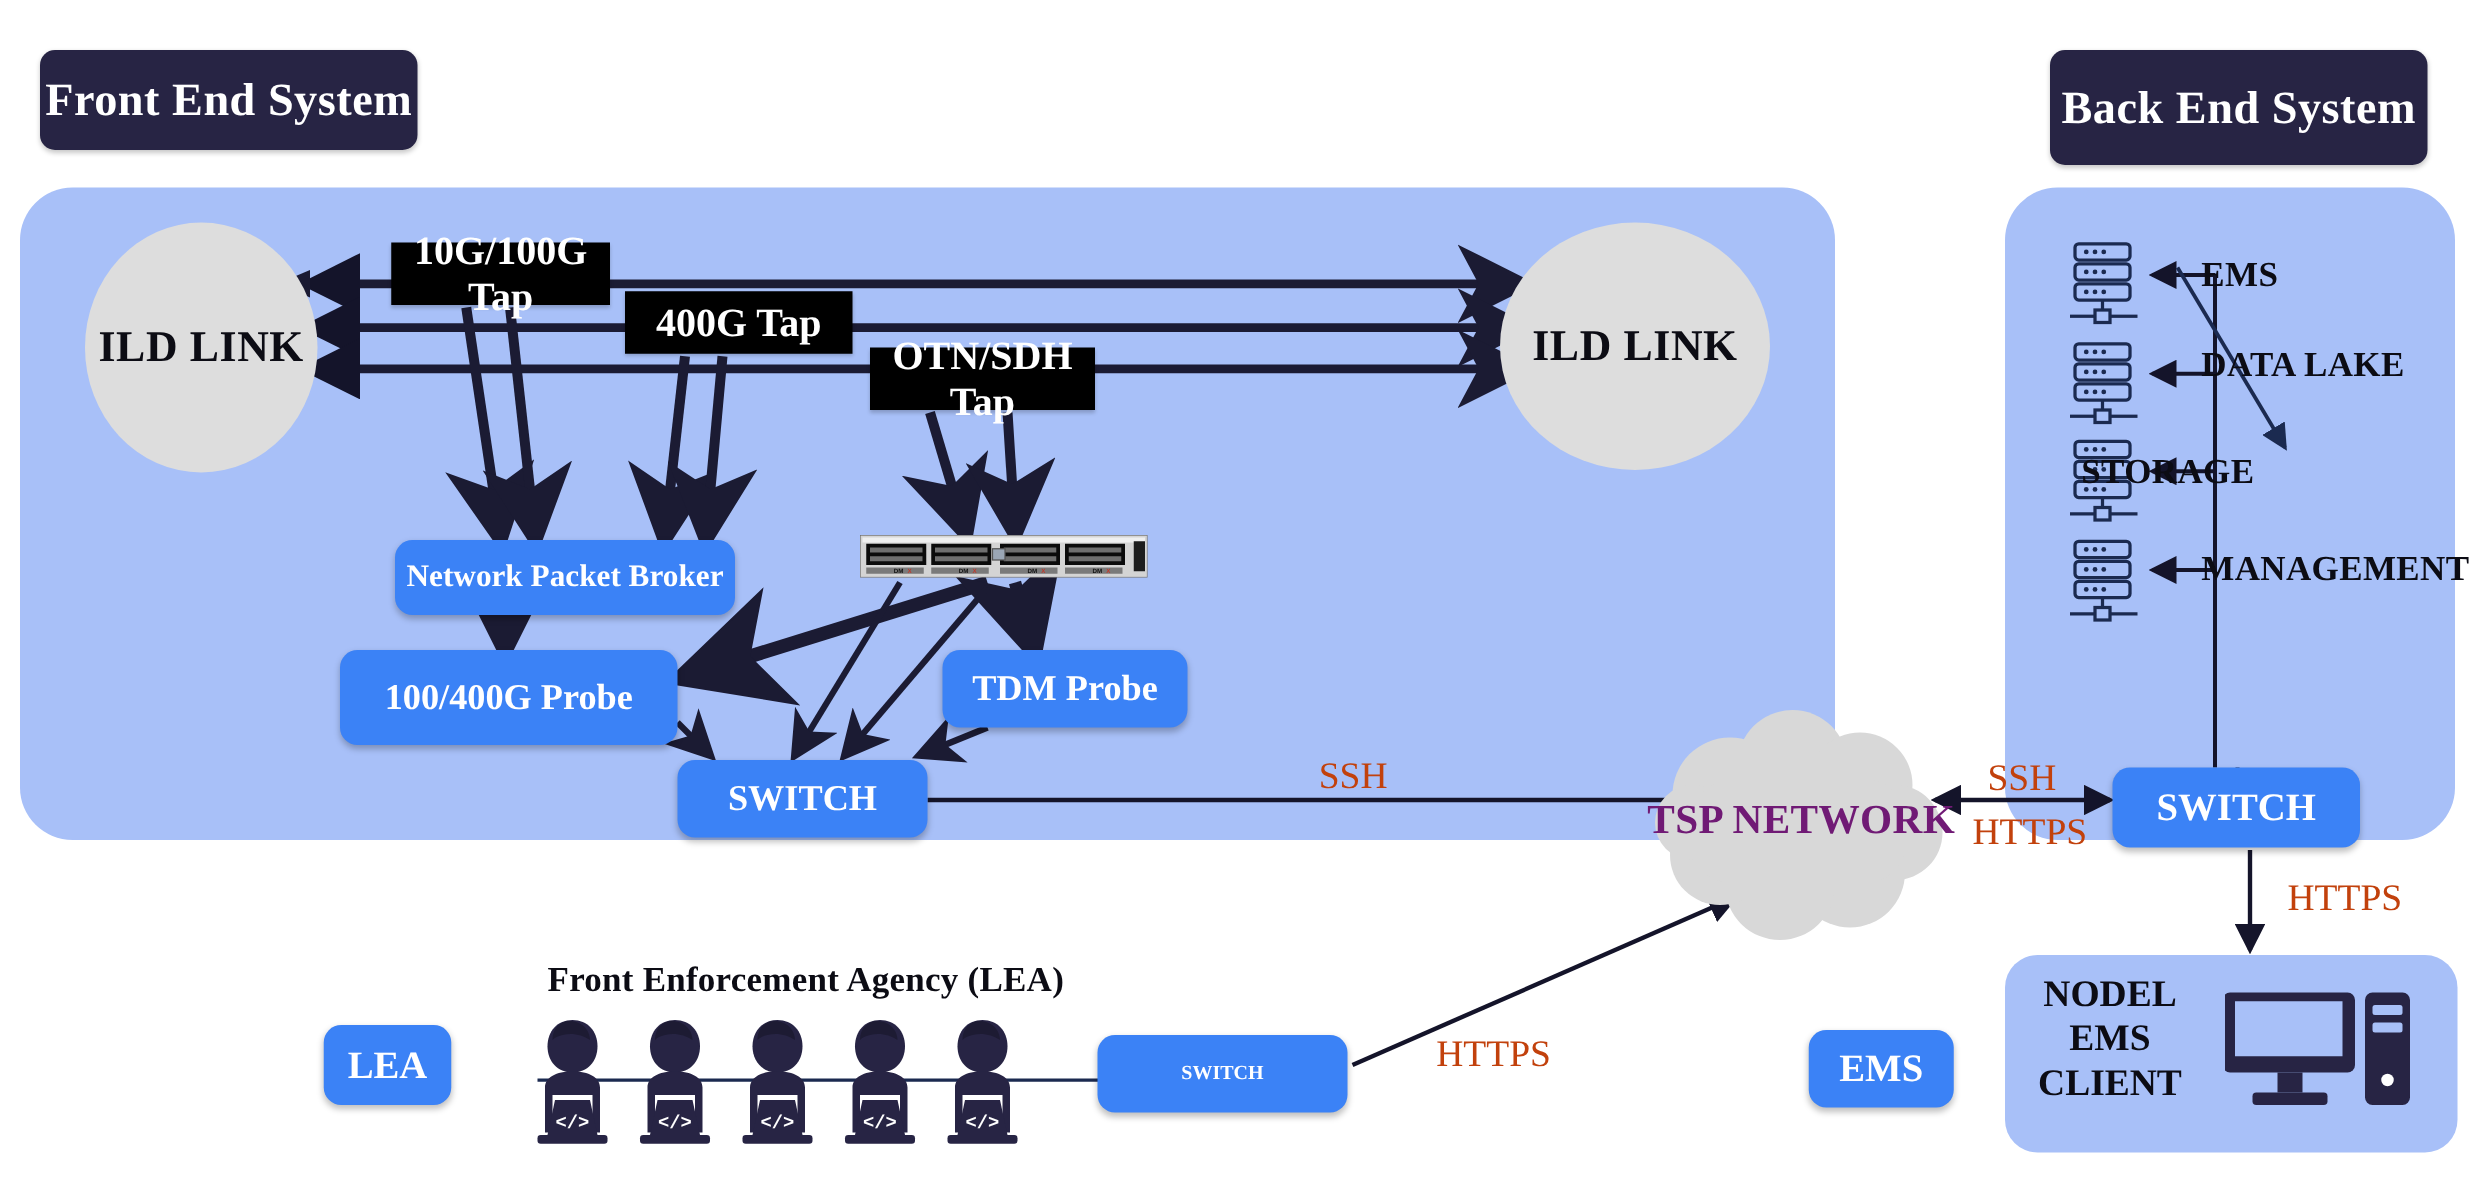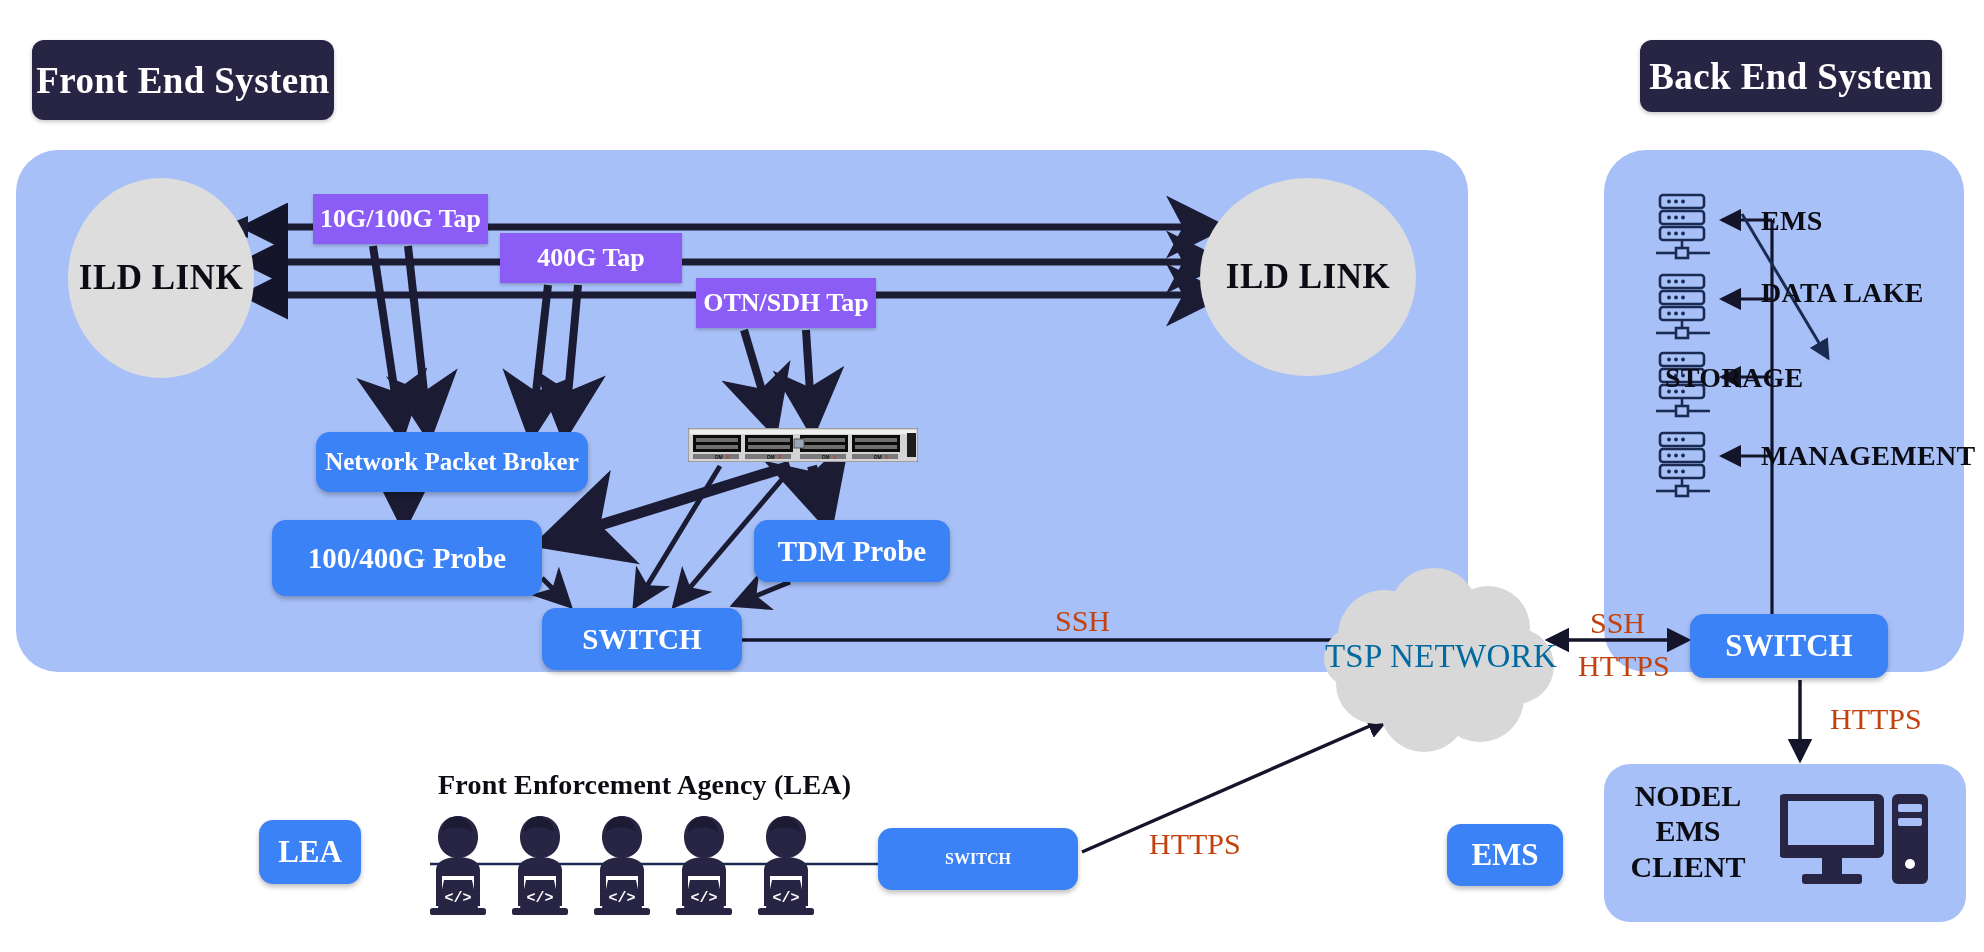--- a/index.html
+++ b/index.html
@@ -32,21 +32,21 @@
     position: absolute;
     background: #272444;
     color: #ffffff;
     border-radius: 12px;
     display: flex; align-items: center; justify-content: center;
     font-weight: 700;
     letter-spacing: .4px;
     box-shadow: 0 2px 4px rgba(0,0,0,.22);
   }
   #hdr-front { left: 32px;  top: 40px; width: 302px; height: 80px; font-size: 37px; }
-  #hdr-back  { left: 1640px;top: 40px; width: 302px; height: 72px; font-size: 37px; }
+  #hdr-back  { left: 1640px;top: 40px; width: 302px; height: 92px; font-size: 37px; }
 
   
   .node {
     position: absolute;
     background: #3b82f6;
     color: #ffffff;
     border-radius: 14px;
     display: flex; align-items: center; justify-content: center;
     font-weight: 700;
     text-align: center;
@@ -57,24 +57,24 @@
   #probe100-node { left: 272px; top: 520px; width: 270px; height: 76px; font-size: 29px; }
   #tdm-node      { left: 754px; top: 520px; width: 196px; height: 62px; font-size: 29px; }
   #fe-switch     { left: 542px; top: 608px; width: 200px; height: 62px; font-size: 29px; }
   #be-switch     { left: 1690px;top: 614px; width: 198px; height: 64px; font-size: 31px; }
   #lea-node      { left: 259px; top: 820px; width: 102px; height: 64px; font-size: 31px; }
   #ems-node      { left: 1447px;top: 824px; width: 116px; height: 62px; font-size: 31px; }
 
   
   .tap {
     position: absolute;
-    background: #8b5cf6;
+    background: #000000;
     color: #ffffff;
     display: flex; align-items: center; justify-content: center;
-    font-weight: 700; font-size: 26px;
+    font-weight: 700; font-size: 32px;
     box-shadow: 0 2px 3px rgba(0,0,0,.2);
     text-align: center;
   }
   #tap-10g  { left: 313px; top: 194px; width: 175px; height: 50px; }
   #tap-400g { left: 500px; top: 233px; width: 182px; height: 50px; }
   #tap-otn  { left: 696px; top: 278px; width: 180px; height: 50px; }
 
   
   .ild-oval {
     position: absolute;
@@ -88,21 +88,21 @@
   #ild-right { left: 1200px; top: 178px; width: 216px; height: 198px; }
 
   
   #tsp-cloud {
     position: absolute; left: 1320px; top: 562px;
     width: 238px; height: 190px;
   }
   #tsp-label {
     position: absolute; left: 1316px; top: 638px;
     width: 250px; text-align: center;
-    font-size: 33px; font-weight: 400; color: #0369a1;
+    font-size: 33px; font-weight: 700; color: #701a75;
     letter-spacing: .3px;
   }
 
   
   .be-label {
     position: absolute;
     font-size: 28px; font-weight: 700; color: #0c0c14;
     white-space: nowrap; letter-spacing: .3px;
   }
   #lbl-ems   { left: 1761px; top: 205px; }

